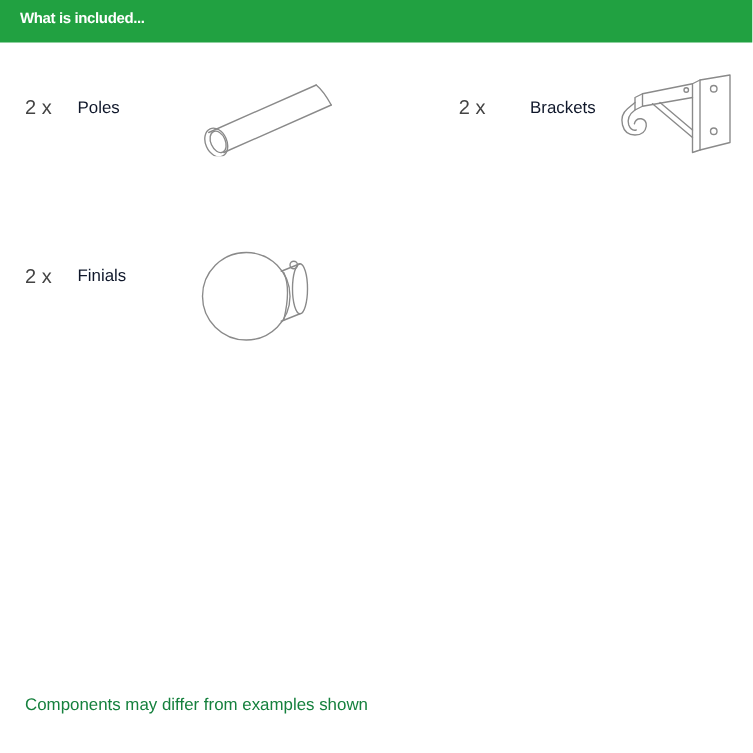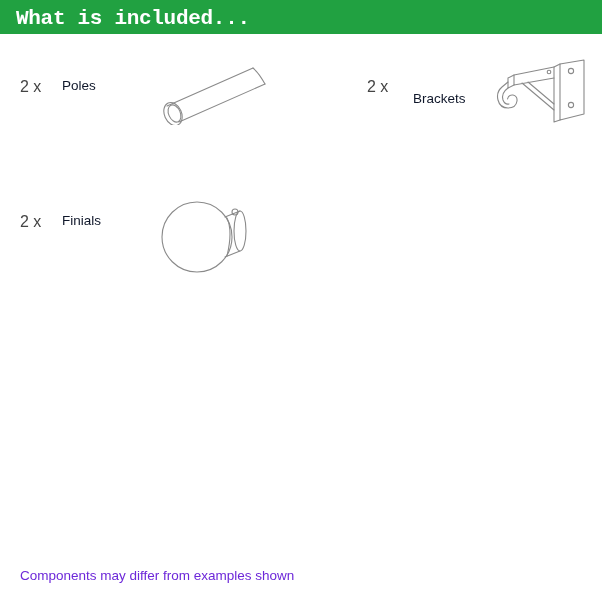--- a/index.html
+++ b/index.html
@@ -22,25 +22,25 @@
     left: 0;
     top: 0;
     width: 602px;
     height: 34px;
     background: #21a141;
   }
   .header-title {
     position: absolute;
     left: 16px;
     top: 7px;
-    font-size: 21px;
+    font-size: 12px;
     font-weight: bold;
     color: #ffffff;
     letter-spacing: -0.3px;
-    font-family: Liberation Mono, monospace;
+    font-family: Liberation Sans, sans-serif;
   }
 
   
   .item {
     position: absolute;
   }
   .item-qty {
     position: absolute;
     font-size: 16px;
     color: #444444;
@@ -58,29 +58,29 @@
 
   
   #row-poles      { left: 0;   top: 60px; width: 300px; height: 80px; }
   #row-brackets   { left: 350px; top: 60px; width: 252px; height: 80px; }
   #row-finials    { left: 0;   top: 195px; width: 300px; height: 90px; }
 
   .qty-col  { left: 20px; top: 18px; }
   .name-col { left: 62px; top: 18px; }
 
   .qty-col-r  { left: 17px; top: 18px; }
-  .name-col-r { left: 63px; top: 18px; margin-top: 13px; }
+  .name-col-r { left: 74px; top: 18px; }
 
   
   .footer-note {
     position: absolute;
     left: 20px;
-    top: 568px;
+    top: 556px;
     font-size: 13.5px;
-    color: #6d28d9;
+    color: #15803d;
     white-space: nowrap;
   }
 
   svg { display: block; }
 </style>
 </head>
 <body>
 
 <div class="header-bar">
   <div class="header-title">What is included...</div>

